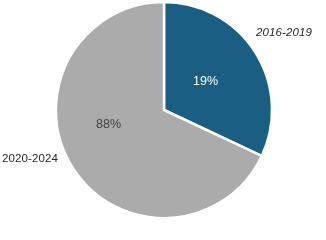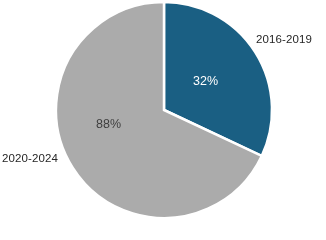--- a/index.html
+++ b/index.html
@@ -32,21 +32,22 @@
   .cat-label {
     position: absolute;
     font-size: 11.5px;
     letter-spacing: 0.1px;
     color: #262626;
     white-space: nowrap;
     line-height: 14px;
   }
   #label-2016 {
     left: 256px;
-    top: 32px;
+    top: 25px;
+    font-style: italic;
   }
   #label-2020 {
     left: 2px;
     top: 151px;
     text-align: right;
   }
   .value-label {
     position: absolute;
     font-size: 12.5px;
     white-space: nowrap;
@@ -72,17 +73,17 @@
     <g>
       <path id="slice-0" fill="#1a5f83" stroke="#ffffff" stroke-width="2.5" stroke-linejoin="miter" d="M 164 110 L 164.00 2.00 A 108 108 0 0 1 261.72 155.98 Z"></path>
       <path id="slice-1" fill="#ababab" stroke="#ffffff" stroke-width="2.5" stroke-linejoin="miter" d="M 164 110 L 261.72 155.98 A 108 108 0 1 1 164.00 2.00 Z"></path>
     </g>
   </svg>
 
   <div class="cat-label" id="label-2016">2016-2019</div>
 
   <div class="cat-label" id="label-2020">2020-2024</div>
 
-  <div class="value-label" id="value-teal">32%</div>
+  <div class="value-label" id="value-teal">19%</div>
 
   <div class="value-label" id="value-gray">88%</div>
 
 </div>
 
 </body></html>

